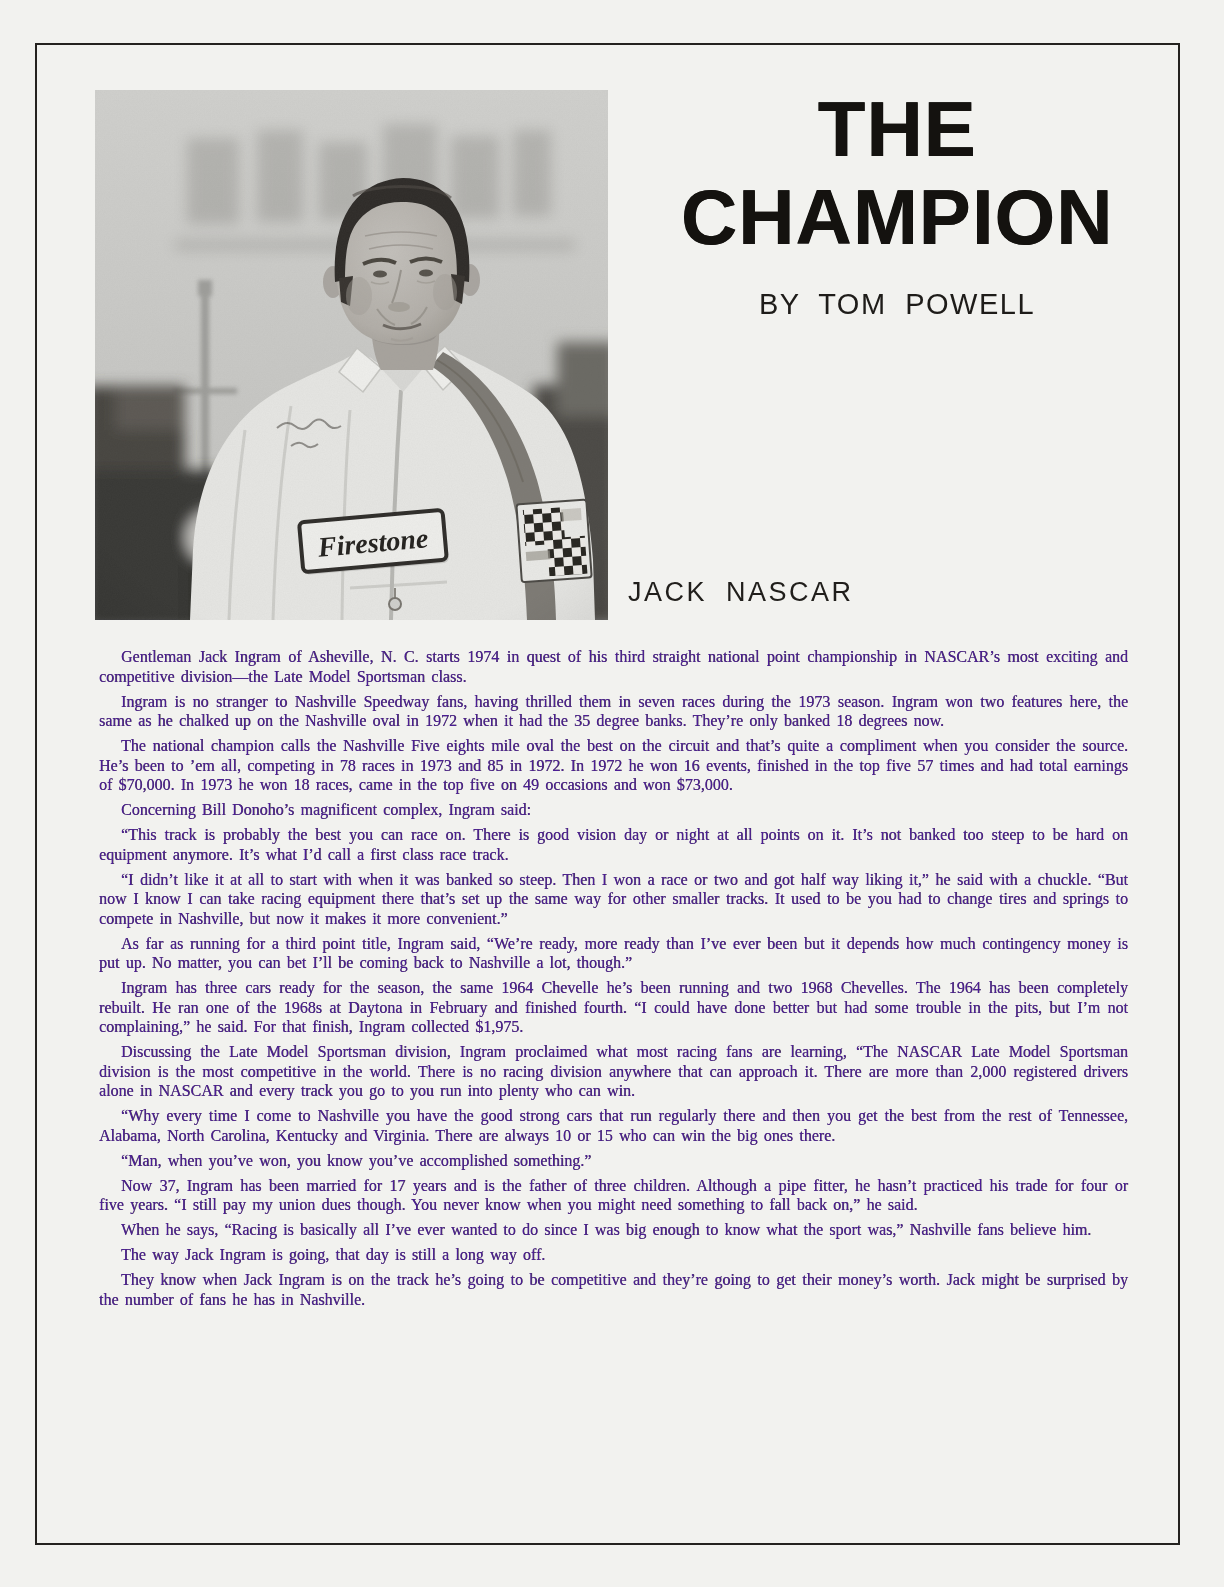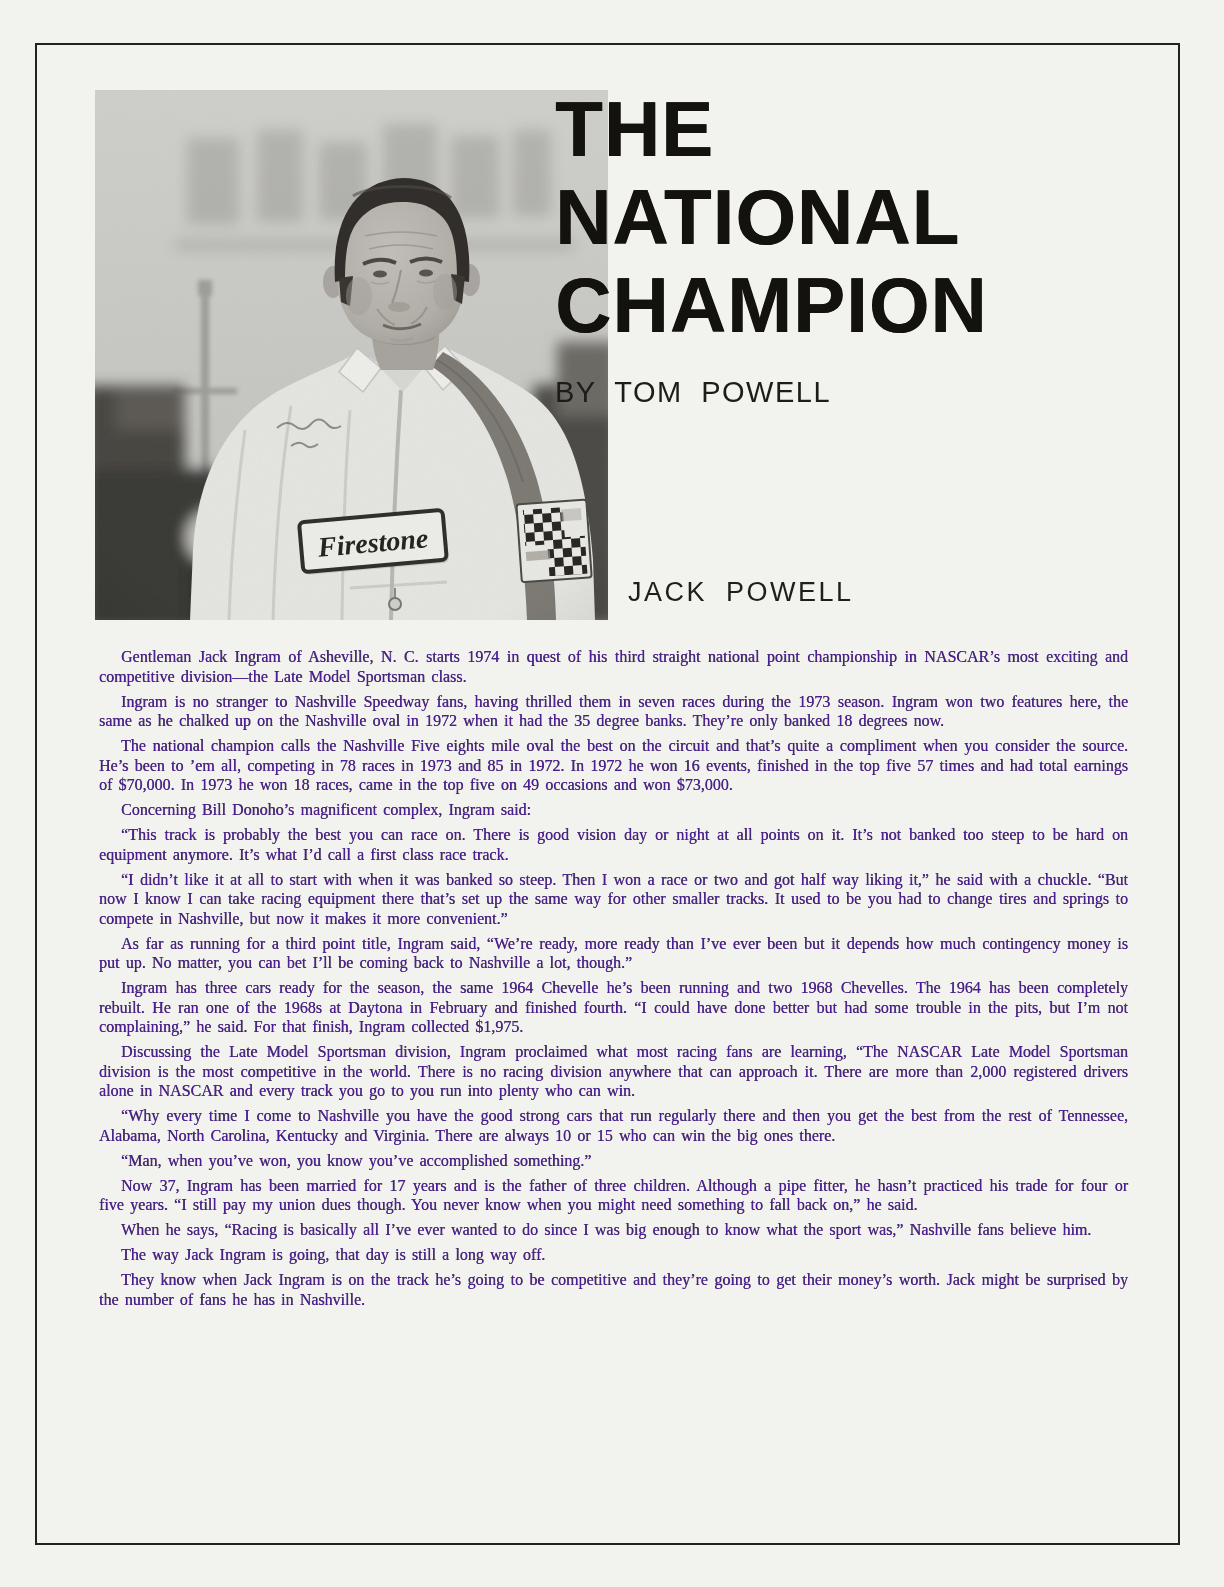--- a/index.html
+++ b/index.html
@@ -11,21 +11,21 @@
   }
   .page{position:absolute;inset:0;background:#f2f2ef;}
   .frame{
     position:absolute;left:35px;top:43px;width:1145px;height:1502px;
     box-sizing:border-box;border:2.5px solid #24221f;
   }
   .photo{
     position:absolute;left:95px;top:90px;width:513px;height:530px;margin:0;
   }
   .photo svg{display:block;}
-  .masthead{position:absolute;left:555px;top:85px;width:552px;}
+  .masthead{position:absolute;left:621px;top:85px;width:552px;text-align:center;}
   .title{
     margin:0;font-family:"Liberation Sans",sans-serif;font-weight:bold;
     font-size:78px;line-height:88px;letter-spacing:1px;color:#14120f;
     text-shadow:0.5px 0 0 #14120f;
   }
   .tl{display:block;}
   .byline{
     margin-top:27px;font-family:"Liberation Sans",sans-serif;
     font-size:29px;letter-spacing:1.5px;word-spacing:9px;color:#1e1c19;
   }
@@ -203,27 +203,26 @@
       </g>
 
       <rect width="513" height="530" fill="url(#vig)"></rect>
       <rect width="513" height="530" filter="url(#grain)" opacity="0.12"></rect>
     </svg>
   </figure>
 
   <header class="masthead">
     <h1 class="title">
       <span class="tl">THE</span>
-      <span class="tl">NATIONAL</span>
       <span class="tl">CHAMPION</span>
     </h1>
     <div class="byline">BY TOM POWELL</div>
   </header>
 
-  <div class="caption">JACK POWELL</div>
+  <div class="caption">JACK NASCAR</div>
 
   <article class="body">
     <p class="para">Gentleman Jack Ingram of Asheville, N. C. starts 1974 in quest of his third straight national point championship in NASCAR’s most exciting and competitive division—the Late Model Sportsman class.</p>
     <p class="para">Ingram is no stranger to Nashville Speedway fans, having thrilled them in seven races during the 1973 season. Ingram won two features here, the same as he chalked up on the Nashville oval in 1972 when it had the 35 degree banks. They’re only banked 18 degrees now.</p>
     <p class="para">The national champion calls the Nashville Five eights mile oval the best on the circuit and that’s quite a compliment when you consider the source. He’s been to ’em all, competing in 78 races in 1973 and 85 in 1972. In 1972 he won 16 events, finished in the top five 57 times and had total earnings of $70,000. In 1973 he won 18 races, came in the top five on 49 occasions and won $73,000.</p>
     <p class="para">Concerning Bill Donoho’s magnificent complex, Ingram said:</p>
     <p class="para">“This track is probably the best you can race on. There is good vision day or night at all points on it. It’s not banked too steep to be hard on equipment anymore. It’s what I’d call a first class race track.</p>
     <p class="para">“I didn’t like it at all to start with when it was banked so steep. Then I won a race or two and got half way liking it,” he said with a chuckle. “But now I know I can take racing equipment there that’s set up the same way for other smaller tracks. It used to be you had to change tires and springs to compete in Nashville, but now it makes it more convenient.”</p>
     <p class="para">As far as running for a third point title, Ingram said, “We’re ready, more ready than I’ve ever been but it depends how much contingency money is put up. No matter, you can bet I’ll be coming back to Nashville a lot, though.”</p>
     <p class="para">Ingram has three cars ready for the season, the same 1964 Chevelle he’s been running and two 1968 Chevelles. The 1964 has been completely rebuilt. He ran one of the 1968s at Daytona in February and finished fourth. “I could have done better but had some trouble in the pits, but I’m not complaining,” he said. For that finish, Ingram collected $1,975.</p>

